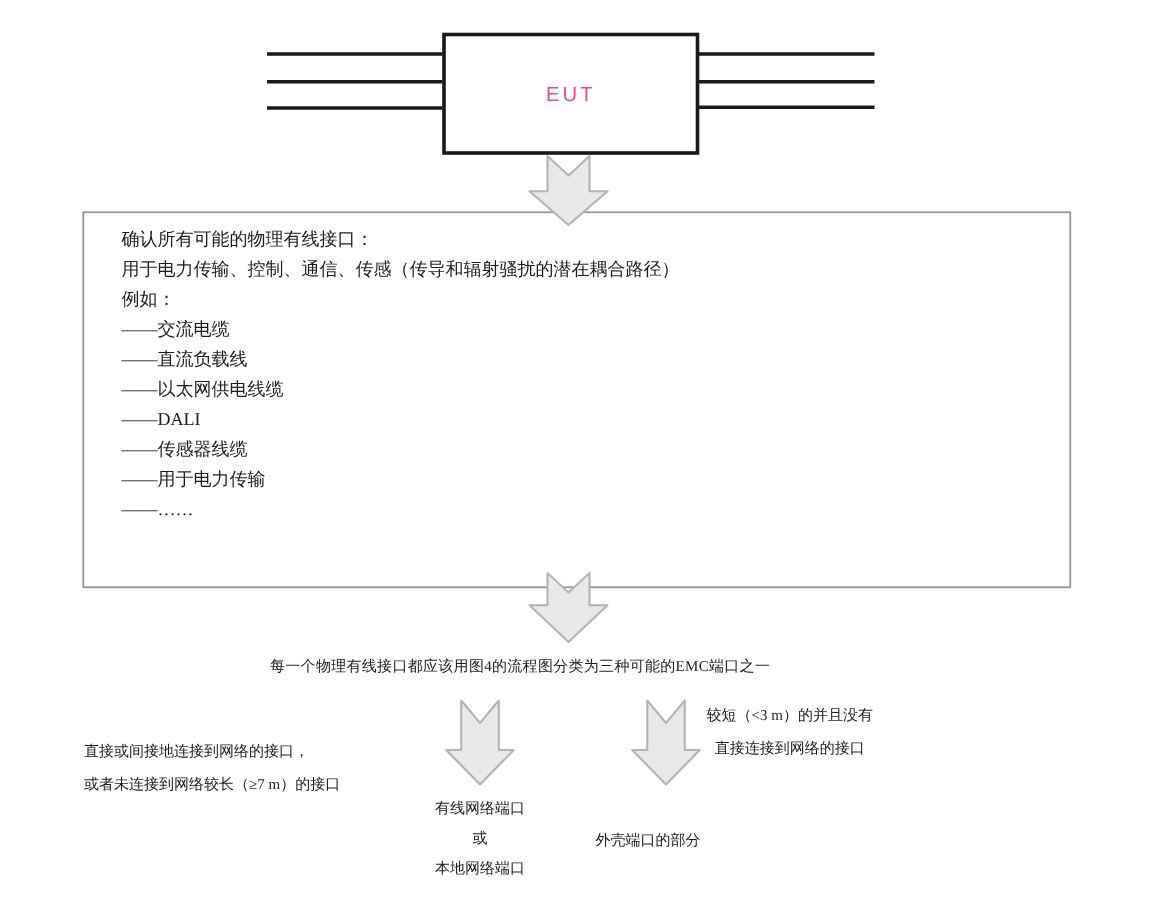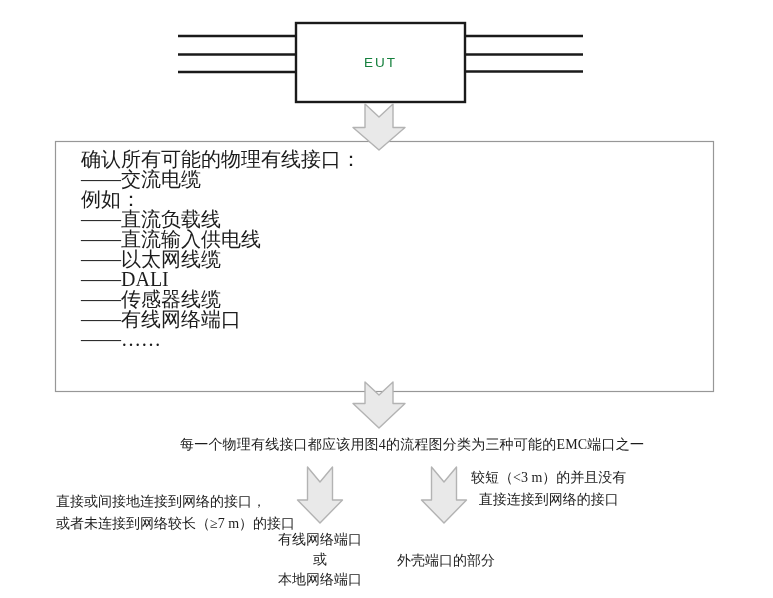--- a/index.html
+++ b/index.html
@@ -9,28 +9,28 @@
     background:#ffffff;
     font-family:"Liberation Serif","DejaVu Serif",serif;
     color:#1c1c1c;
     overflow:hidden;
   }
   svg.layer { position:absolute; left:0; top:0; width:773px; height:598px; }
   .cable { stroke:#1a1a1a; stroke-width:2.4; }
   .eut-rect { fill:#ffffff; stroke:#1a1a1a; stroke-width:2.4; }
   .big-rect { fill:#ffffff; stroke:#979797; stroke-width:1.2; }
   .fat-arrow { fill:#e9e9e9; stroke:#b3b3b3; stroke-width:1.4; stroke-linejoin:round; }
-  .txt { position:absolute; font-size:14px; line-height:20px; white-space:nowrap; }
+  .txt { position:absolute; font-size:10px; line-height:20px; white-space:nowrap; }
   .eut-label {
     position:absolute; left:295px; top:22px; width:171px; height:81px;
     display:flex; align-items:center; justify-content:center;
     font-family:"Liberation Sans","DejaVu Sans",sans-serif;
-    font-size:13.5px; letter-spacing:2px; color:#15803d;
+    font-size:13.5px; letter-spacing:2px; color:#ec4899;
   }
-  .box-lines { position:absolute; left:81px; top:149px; font-size:20px; line-height:20px; }
+  .box-lines { position:absolute; left:81px; top:149px; font-size:12px; line-height:20px; }
   .box-lines div { white-space:nowrap; }
   .caption { left:180px; top:435px; letter-spacing:0.2px; }
   .cond-left { left:56px; top:467px; line-height:22px;margin-top:24px; }
   .cond-right { left:471px; top:467px; line-height:22px;text-align:center; }
   .result-left { left:260px; top:530px; width:120px; text-align:center; white-space:nowrap; }
   .result-right { left:397px; top:551px; }
 </style>
 </head>
 <body>
 
@@ -60,28 +60,28 @@
 
     <polygon class="fat-arrow" points="307.5,467 320,482 332.5,467 332.5,500 342.5,500 320,523 297.5,500 307.5,500"></polygon>
 
     <polygon class="fat-arrow" points="431.5,467 444,482 456.5,467 456.5,500 466.5,500 444,523 421.5,500 431.5,500"></polygon>
   </svg>
 
   <div class="eut-label">EUT</div>
 
   <div class="box-lines">
     <div>确认所有可能的物理有线接口：</div>
+    <div>用于电力传输、控制、通信、传感（传导和辐射骚扰的潜在耦合路径）</div>
+    <div>例如：</div>
     <div>——交流电缆</div>
-    <div>例如：</div>
     <div>——直流负载线</div>
-    <div>——直流输入供电线</div>
-    <div>——以太网线缆</div>
+    <div>——以太网供电线缆</div>
     <div>——DALI</div>
     <div>——传感器线缆</div>
-    <div>——有线网络端口</div>
+    <div>——用于电力传输</div>
     <div>——……</div>
   </div>
 
   <div class="txt caption">每一个物理有线接口都应该用图4的流程图分类为三种可能的EMC端口之一</div>
 
   <div class="txt cond-left">
     <div>直接或间接地连接到网络的接口，</div>
     <div>或者未连接到网络较长（≥7 m）的接口</div>
   </div>
 

